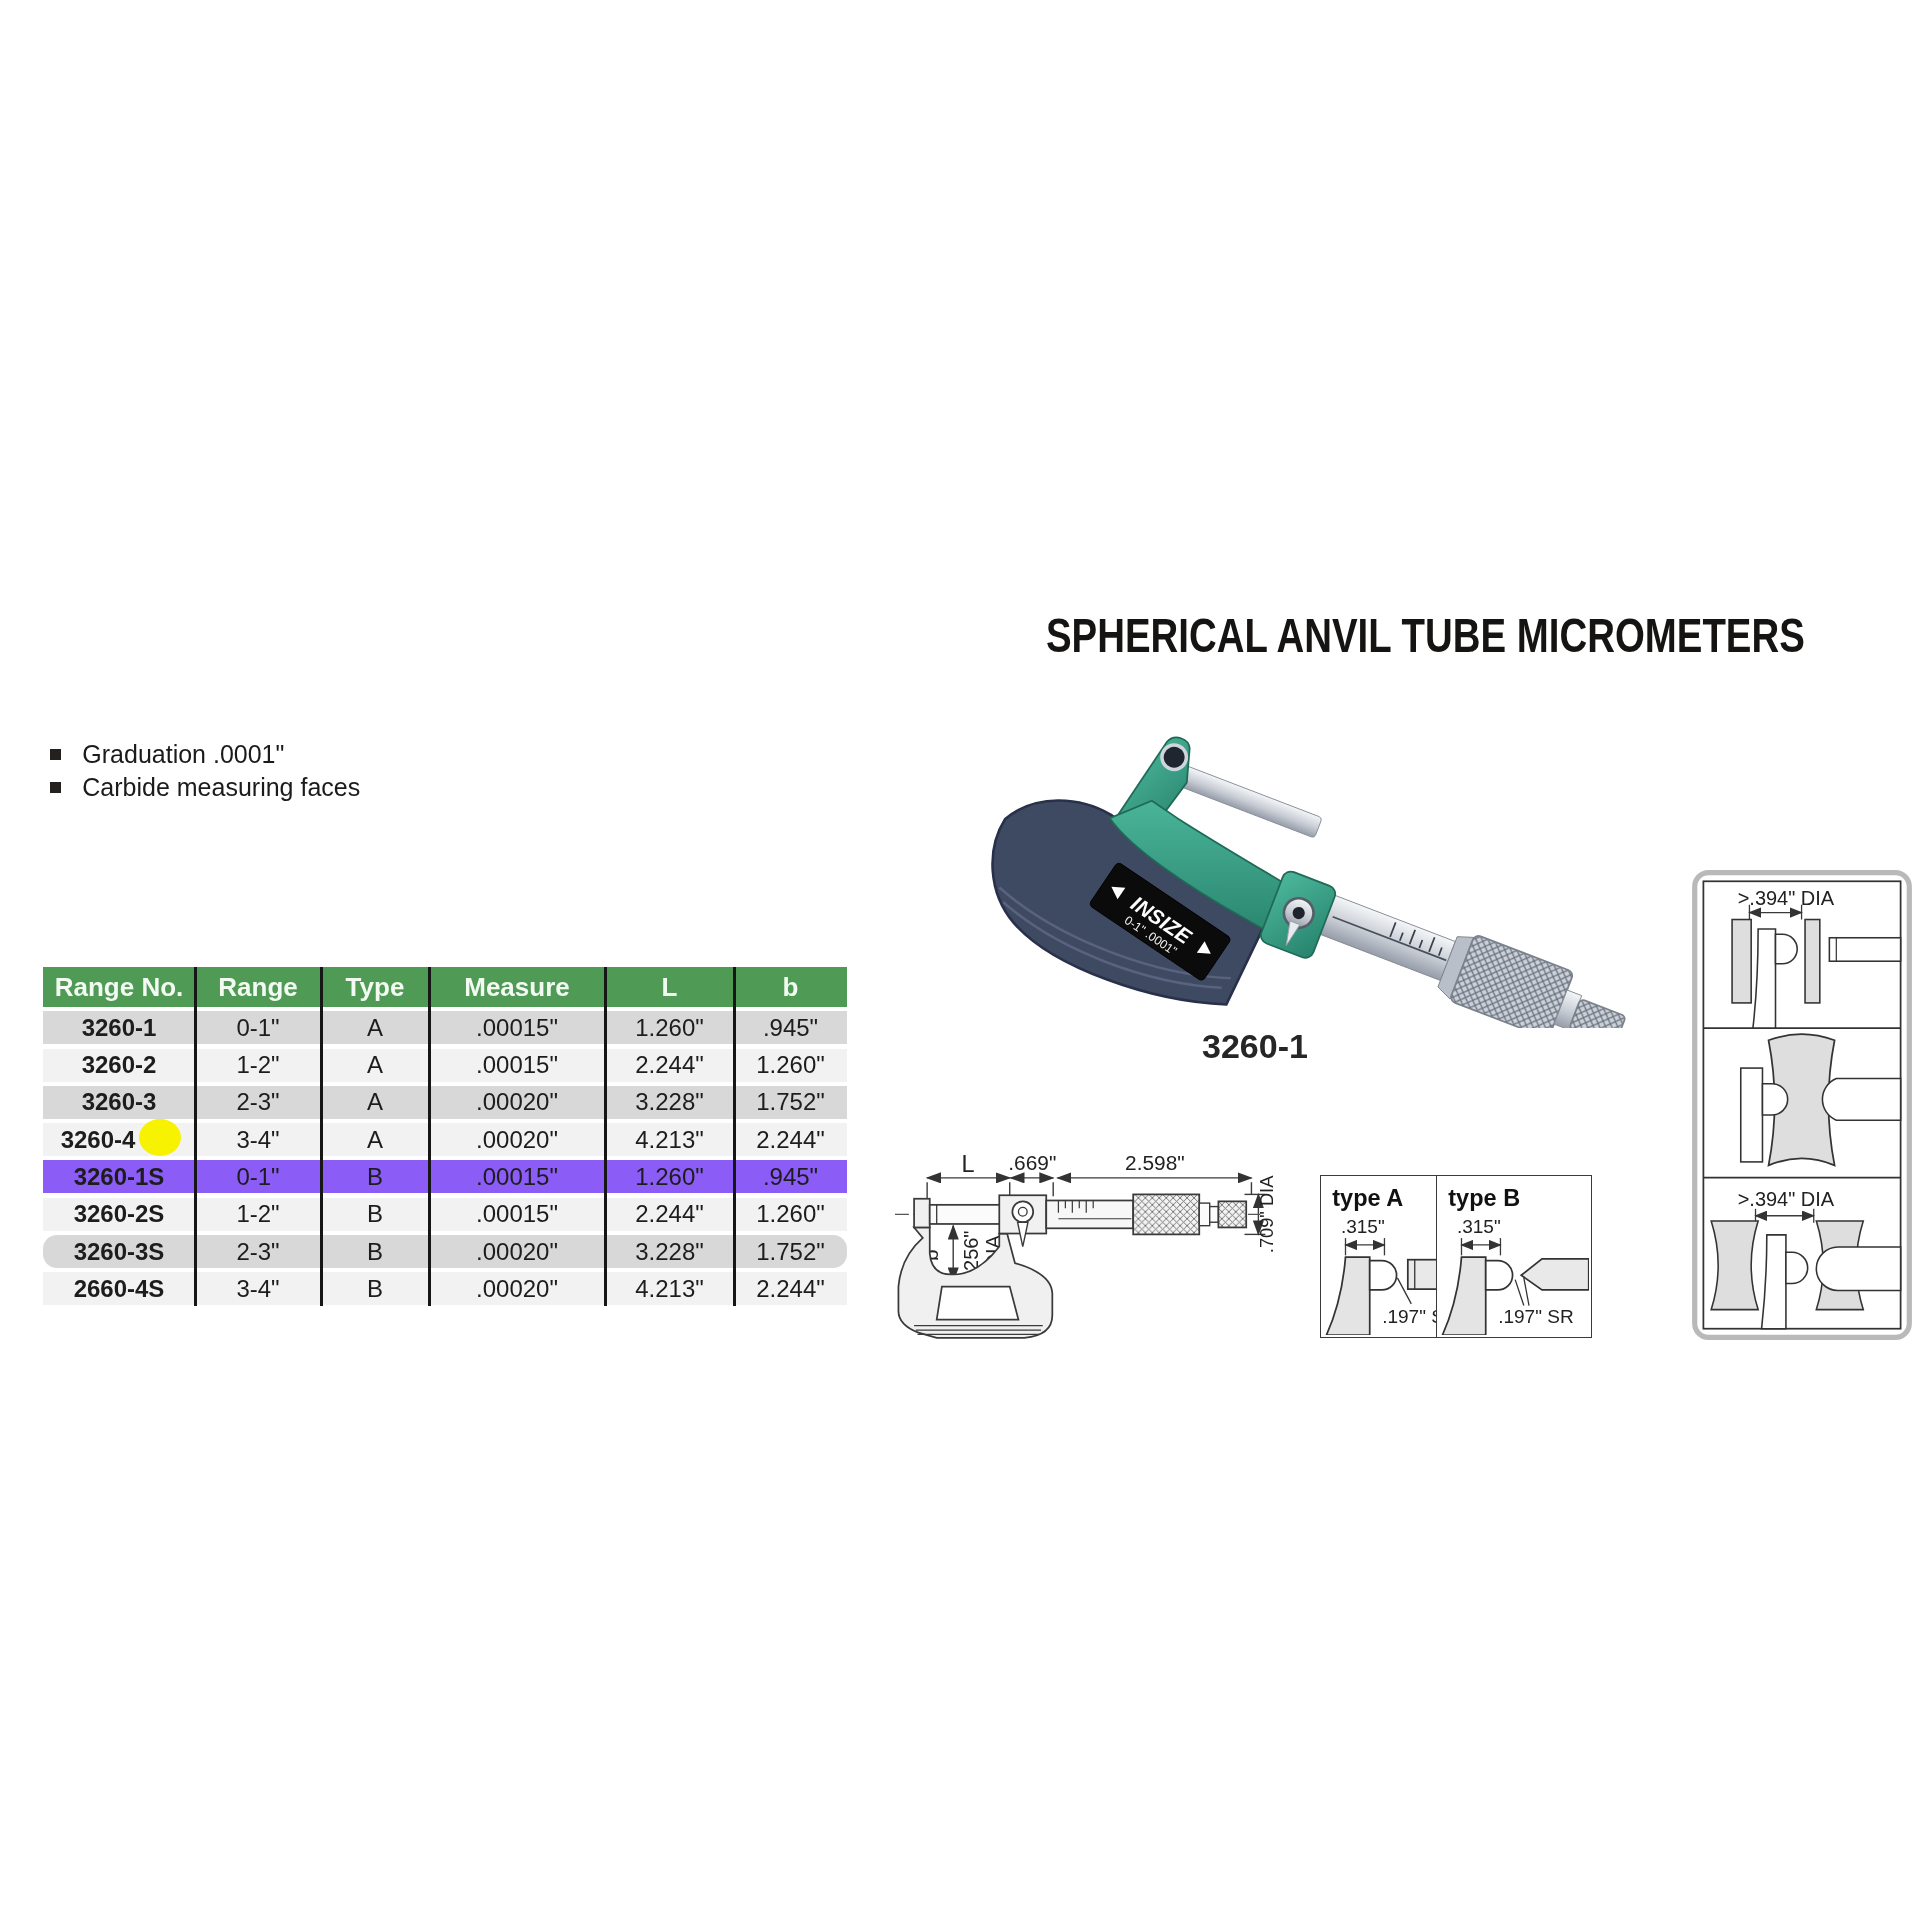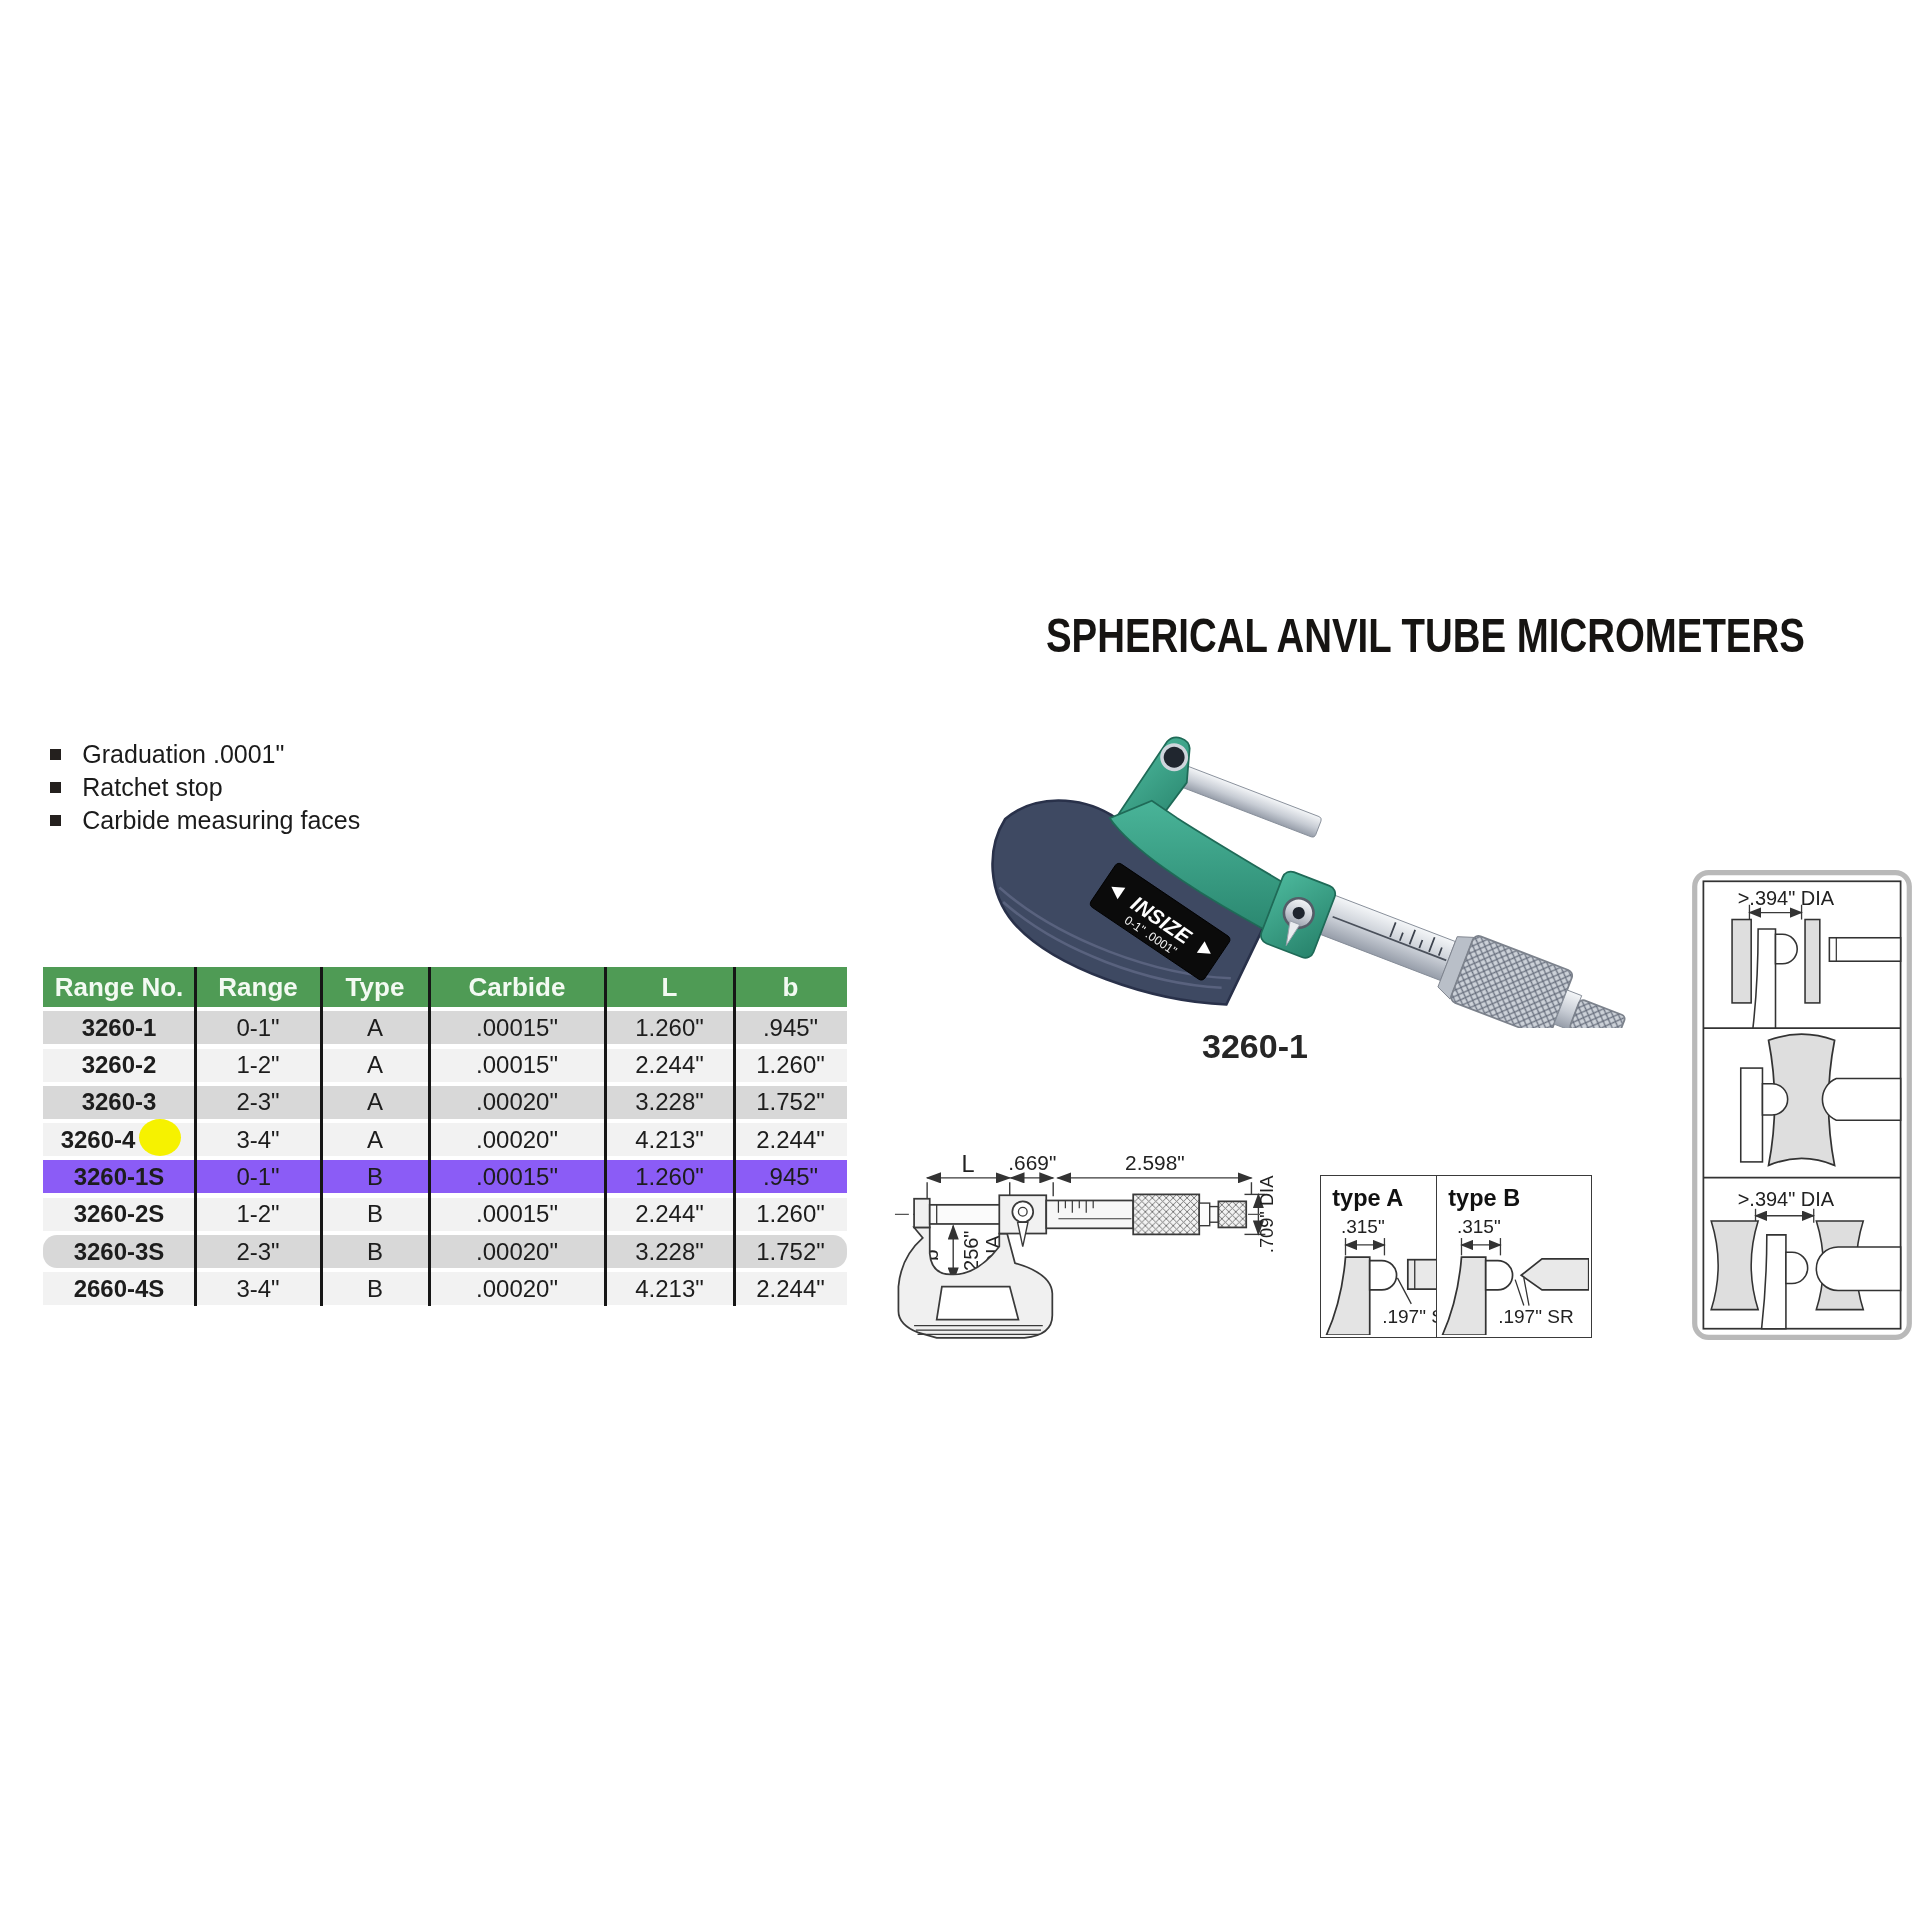--- a/index.html
+++ b/index.html
@@ -56,34 +56,30 @@
 
   <div class="page-title">SPHERICAL ANVIL TUBE MICROMETERS</div>
 
   <div class="features">
     <div class="feature">
       <span class="bullet"></span>
       <span>Graduation .0001"</span>
     </div>
     <div class="feature">
       <span class="bullet"></span>
-      <span>Ratchet stop</span>
-    </div>
-    <div class="feature">
-      <span class="bullet"></span>
       <span>Carbide measuring faces</span>
     </div>
   </div>
 
   <div class="spec-table">
     <div class="thead" style="background: rgb(79, 155, 85);">
       <div class="hcell c0">Range No.</div>
       <div class="hcell c1">Range</div>
       <div class="hcell c2">Type</div>
-      <div class="hcell c3">Carbide</div>
+      <div class="hcell c3">Measure</div>
       <div class="hcell c4">L</div>
       <div class="hcell c5">b</div>
     </div>
 
     <div class="trow odd" style="background: rgb(216, 216, 216);">
       <div class="tcell part c0">
           <span>3260-1</span>
         </div>
       <div class="tcell c1">
           <span>0-1"</span>

